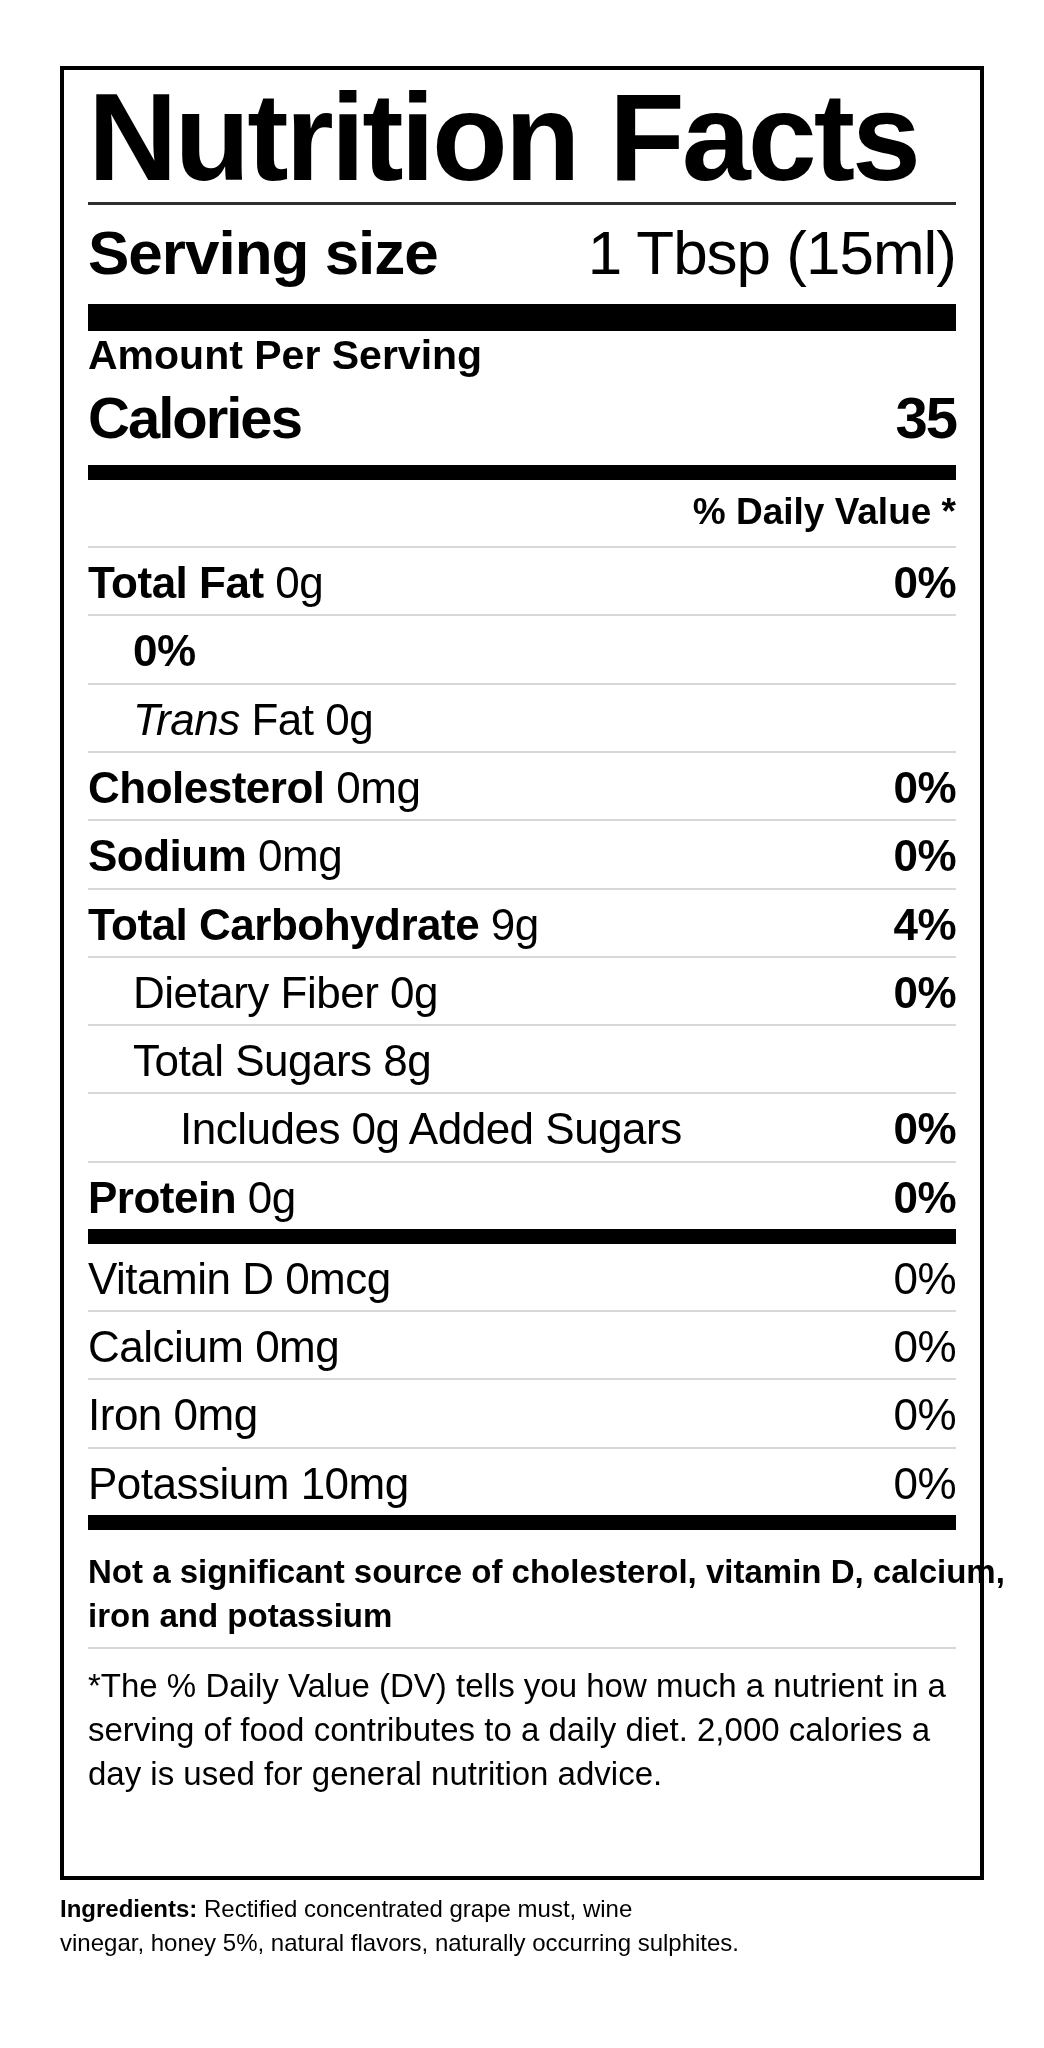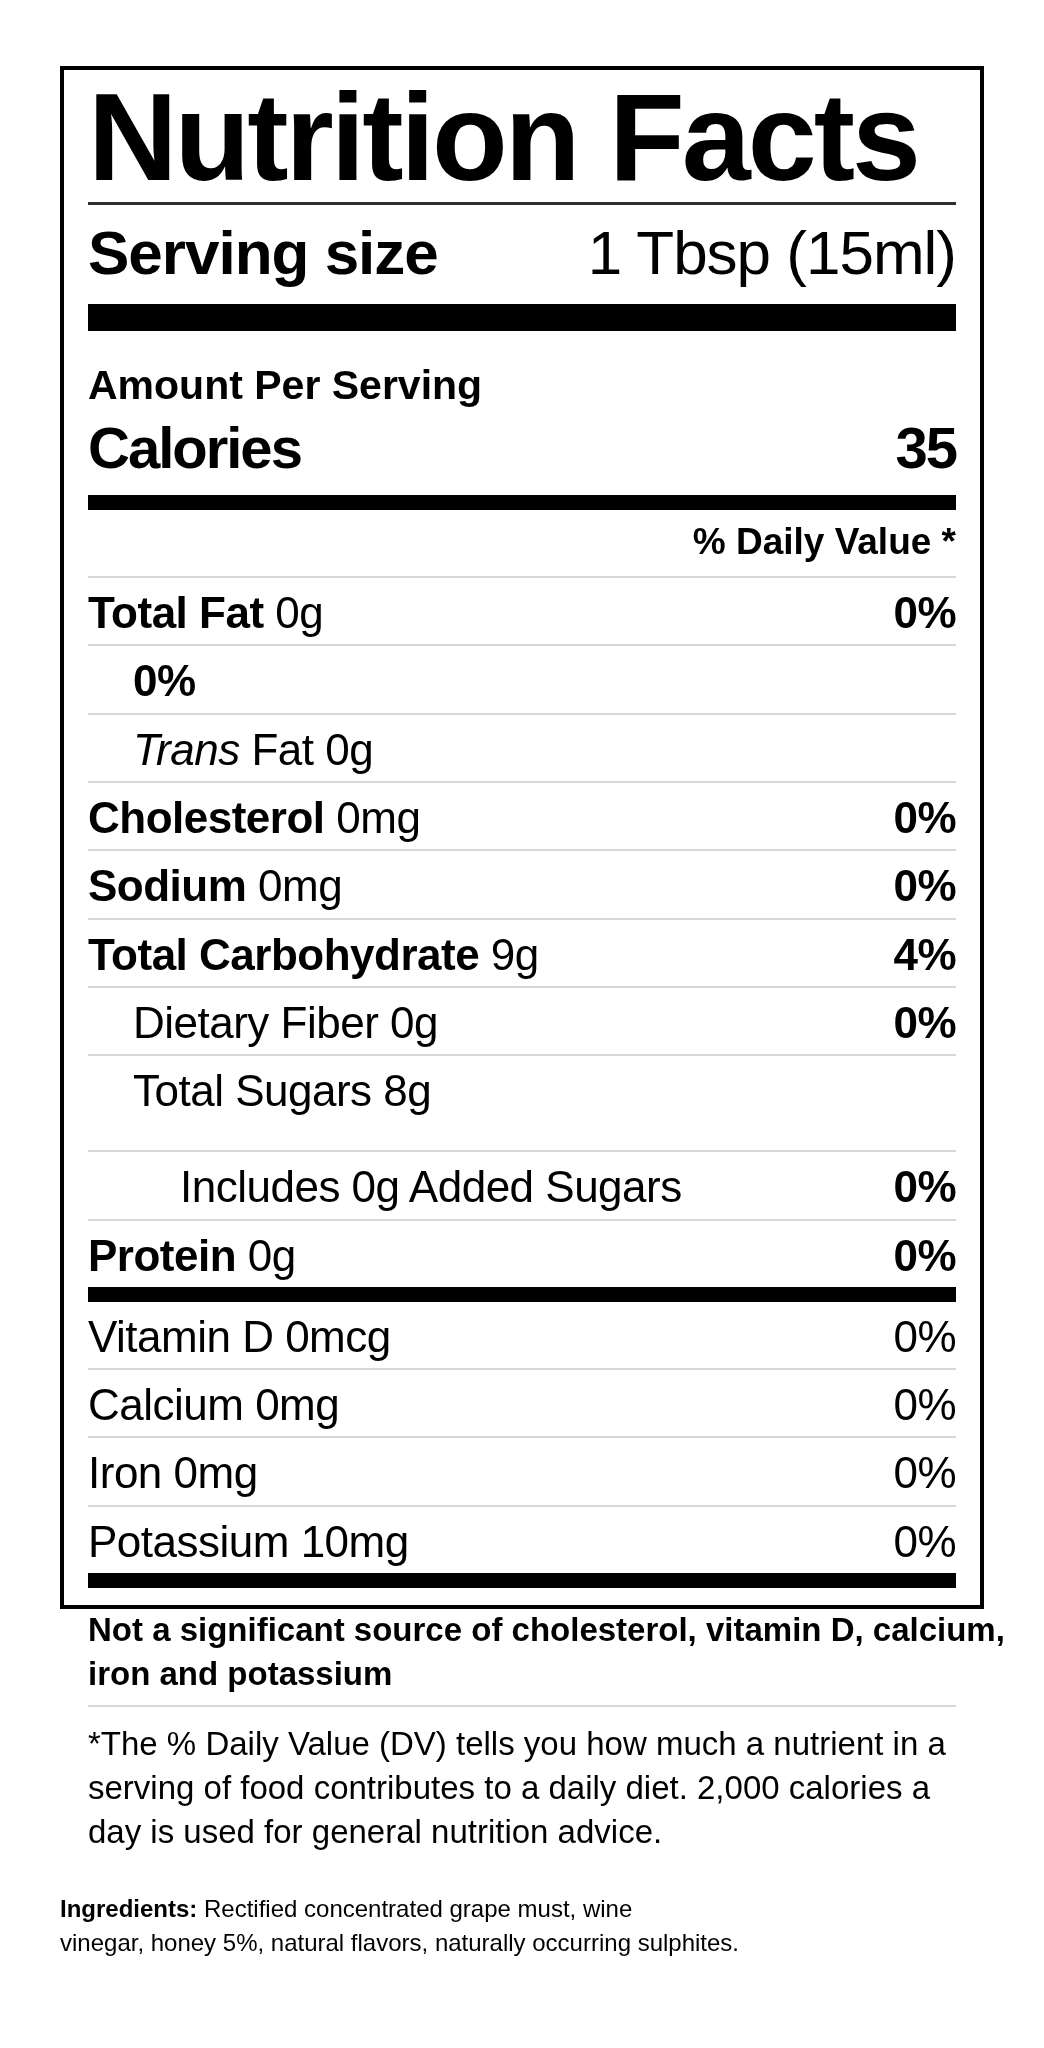--- a/index.html
+++ b/index.html
@@ -3,53 +3,53 @@
 <meta charset="utf-8">
 <style>
   * { margin:0; padding:0; box-sizing:border-box; }
   html,body { background:#fff; }
   body {
     width:1044px; height:2048px; position:relative;
     font-family:"Liberation Sans", sans-serif; color:#000;
     overflow:hidden;
   }
   .label-box {
-    position:absolute; left:60px; top:66px; width:924px; height:1543px;
+    position:absolute; left:60px; top:66px; width:924px; height:1814px;
     border:4px solid #000; background:#fff; padding:0 24px;
   }
   .title {
     font-size:124px; font-weight:bold; letter-spacing:-3px;
     line-height:1.05; margin-top:2px; white-space:nowrap;
   }
   .rule-dark { border-top:3px solid #2e2e2e; }
   .rule-light { border-top:2px solid var(--sep,#d8d8d8); }
   .serving-row {
     display:flex; justify-content:space-between; align-items:baseline;
     font-size:62px; letter-spacing:-1px; padding:12px 0 16px;gap:16px;
   }
   .b { font-weight:bold; }
   .it { font-style:italic; }
   .bar { background:var(--bar,#000); }
   .bar.thick { height:27px; }
   .bar.med { height:15px; }
-  .aps { font-size:41px; font-weight:bold; padding-top:31px; }
+  .aps { font-size:41px; font-weight:bold; padding-top:1px; }
   .calories-row {
     display:flex; justify-content:space-between; align-items:flex-end;
     font-size:58px; font-weight:bold; letter-spacing:-2px; line-height:1.0;
     padding:10px 0 18px;
   }
   .dv-header { font-size:37px; font-weight:bold; text-align:right; padding:11px 0 13px; }
   .nrow {
     display:flex; justify-content:space-between; align-items:baseline;
     font-size:44px; letter-spacing:-0.5px; line-height:1.12;
     padding:10px 0 7px;
   }
   .nrow.sep { border-top:2px solid var(--sep,#d8d8d8); }
   .nrow.ind1 { padding-left:45px; }
-  .nrow.ind2 { padding-left:92px;margin-top:28px; }
+  .nrow.ind2 { padding-left:92px; }
   .nleft { white-space:nowrap; }
   .pct { white-space:nowrap; }
   .note { font-size:33px; line-height:1.35; padding:20px 0 8px; white-space:pre;font-weight:bold; }
   .footnote { font-size:33px; line-height:1.33; padding:15px 0 0; white-space:pre; }
   .ingredients {
     position:absolute; left:60px; top:1892px; width:970px;
     font-size:24px; line-height:1.4; white-space:pre;
   }
 </style>
 </head>

